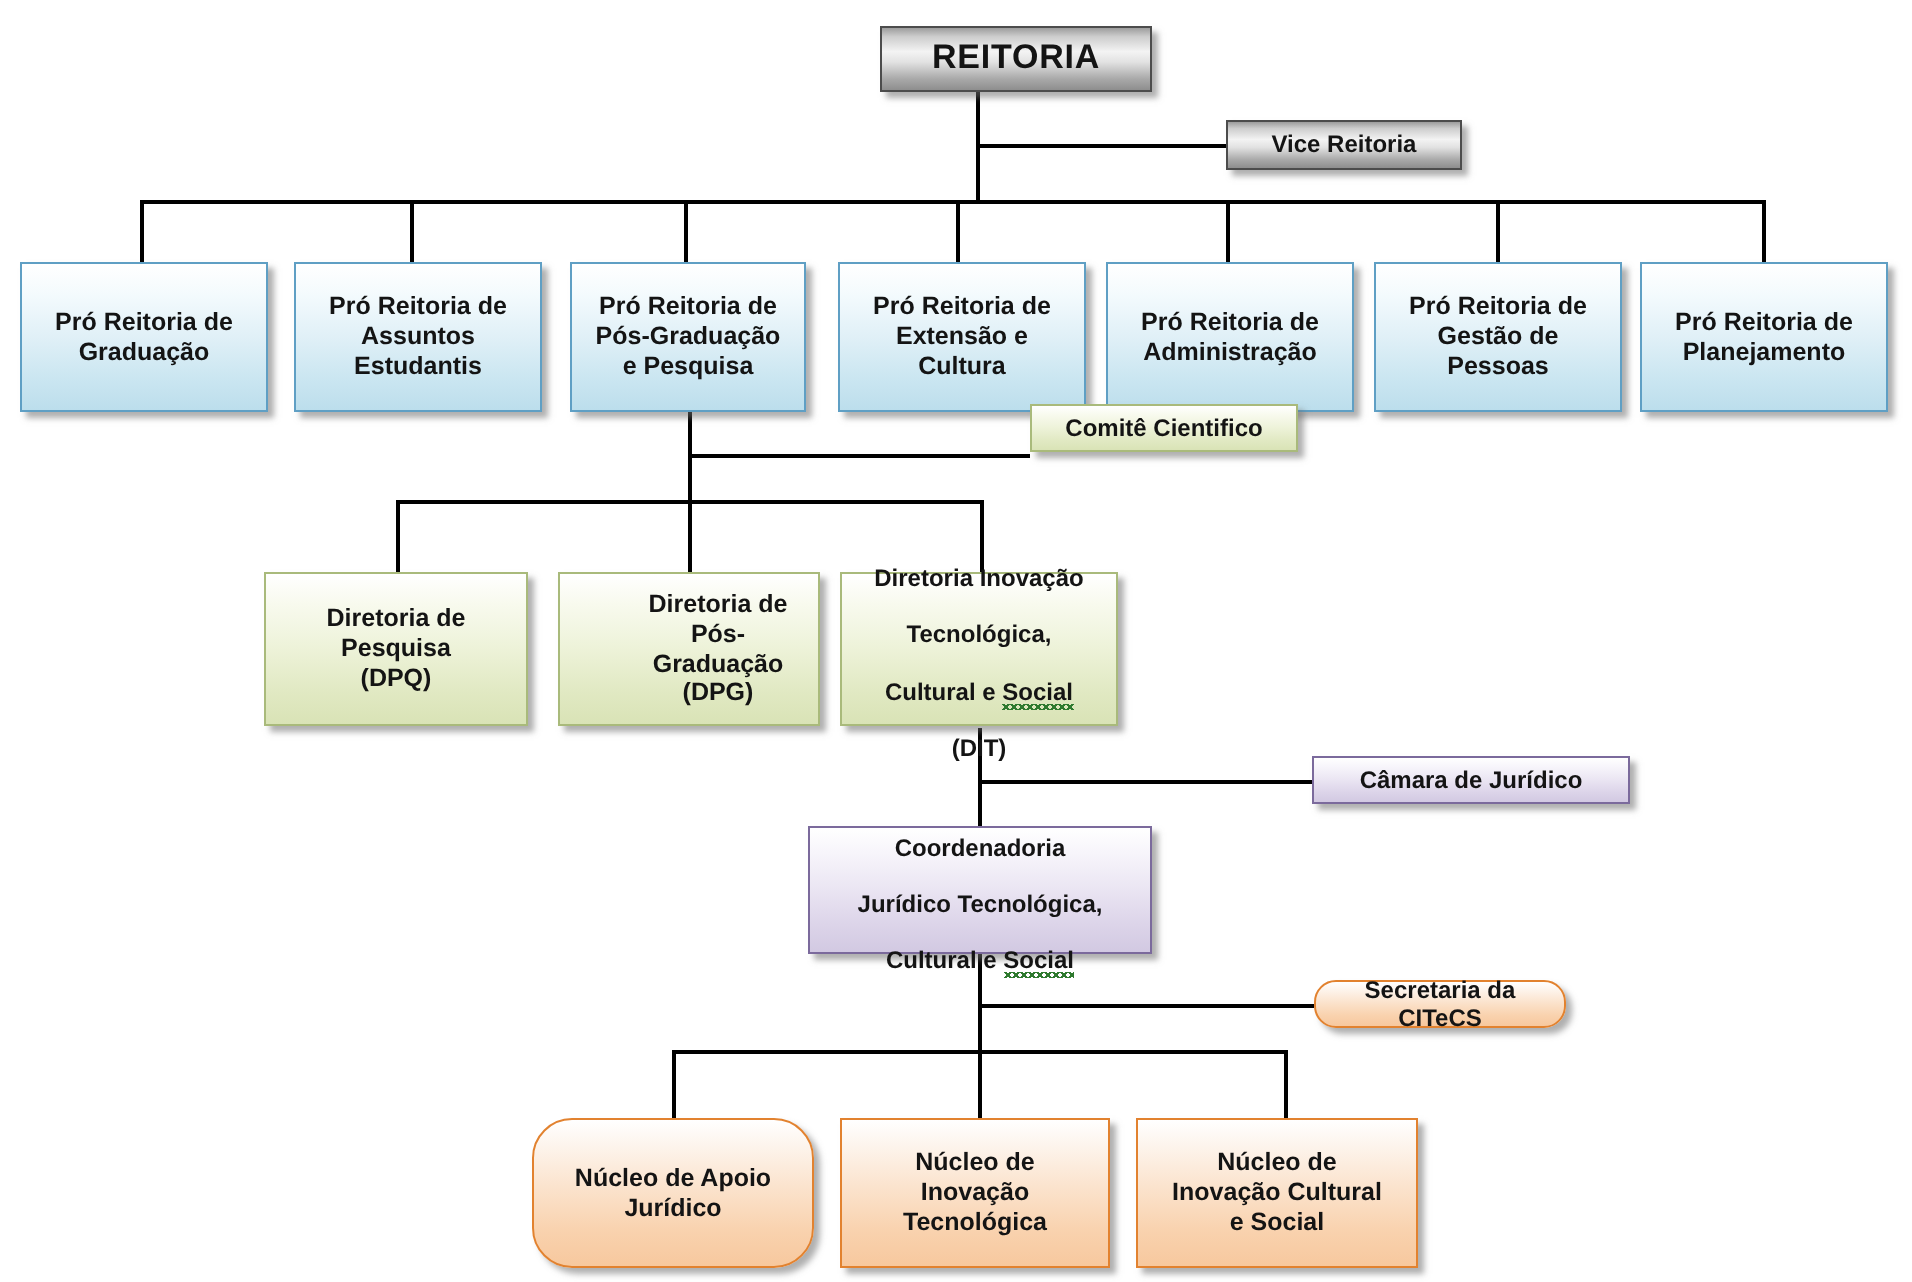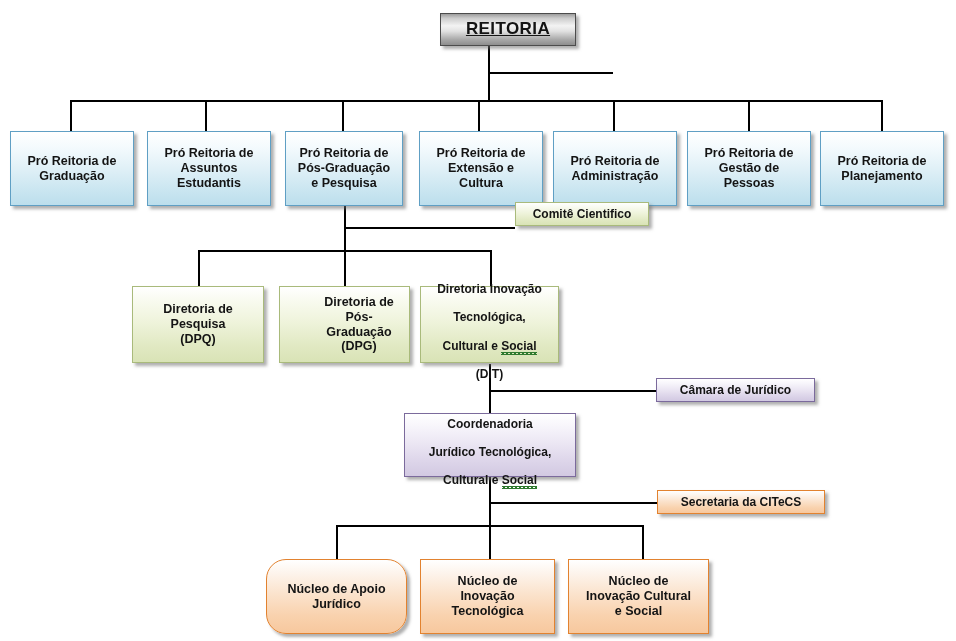--- a/index.html
+++ b/index.html
@@ -46,21 +46,20 @@
     padding: 0 3px;
     white-space: pre-line;
   }
 
   
   .sty-grey {
     border-color: #4c4c4c;
     background: linear-gradient(180deg,
         #9d9d9d 0%, #cdcdcd 14%, #f3f3f3 38%,
         #e2e2e2 55%, #a9a9a9 82%, #8e8e8e 100%);
-    text-decoration: underline;
   }
 
   
   .sty-blue {
     border-color: #5f9fc4;
     background: linear-gradient(180deg,
         #ffffff 0%, #f3fafd 22%, #e0f0f7 50%,
         #cbe6f1 78%, #bcdeec 100%);
   }
 
@@ -149,20 +148,23 @@
 
   <div class="ln h" style="left:336px; top:525px; width:308px;"></div>
   <div class="ln v" style="left:336px; top:525px; height:34px;"></div>
   <div class="ln v" style="left:489px; top:525px; height:34px;"></div>
   <div class="ln v" style="left:642px; top:525px; height:34px;"></div>
 
   <div class="node sty-grey big-title" style="left:440px; top:13px; width:136px; height:33px;">
     <span class="txt">REITORIA</span>
   </div>
 
+  <div class="node sty-grey side-label" style="left:613px; top:60px; width:118px; height:25px;">
+    <span class="txt">Vice Reitoria</span>
+  </div>
 
   <div class="node sty-blue box-label" style="left:10px; top:131px; width:124px; height:75px;">
     <span class="txt">Pró Reitoria de
 Graduação</span>
   </div>
   <div class="node sty-blue box-label" style="left:147px; top:131px; width:124px; height:75px;">
     <span class="txt">Pró Reitoria de
 Assuntos
 Estudantis</span>
   </div>
@@ -218,21 +220,21 @@
   </div>
 
   <div class="node sty-purple box-label-s" style="left:404px; top:413px; width:172px; height:64px;">
     <span class="txt">
       <span>Coordenadoria</span><br>
       <span>Jurídico Tecnológica,</span><br>
       <span>Cultural e </span><span class="sq">Social</span>
     </span>
   </div>
 
-  <div class="node sty-orange side-label" style="left:657px; top:490px; width:168px; height:24px;">
+  <div class="node sty-orange side-label" style="left:657px; top:490px; width:126px; height:24px;border-radius:11px;">
     <span class="txt">Secretaria da CITeCS</span>
   </div>
 
   <div class="node sty-orange box-label" style="left:266px; top:559px; width:141px; height:75px;border-radius:20px;">
     <span class="txt">Núcleo de Apoio
 Jurídico</span>
   </div>
   <div class="node sty-orange box-label" style="left:420px; top:559px; width:135px; height:75px;">
     <span class="txt">Núcleo de
 Inovação

